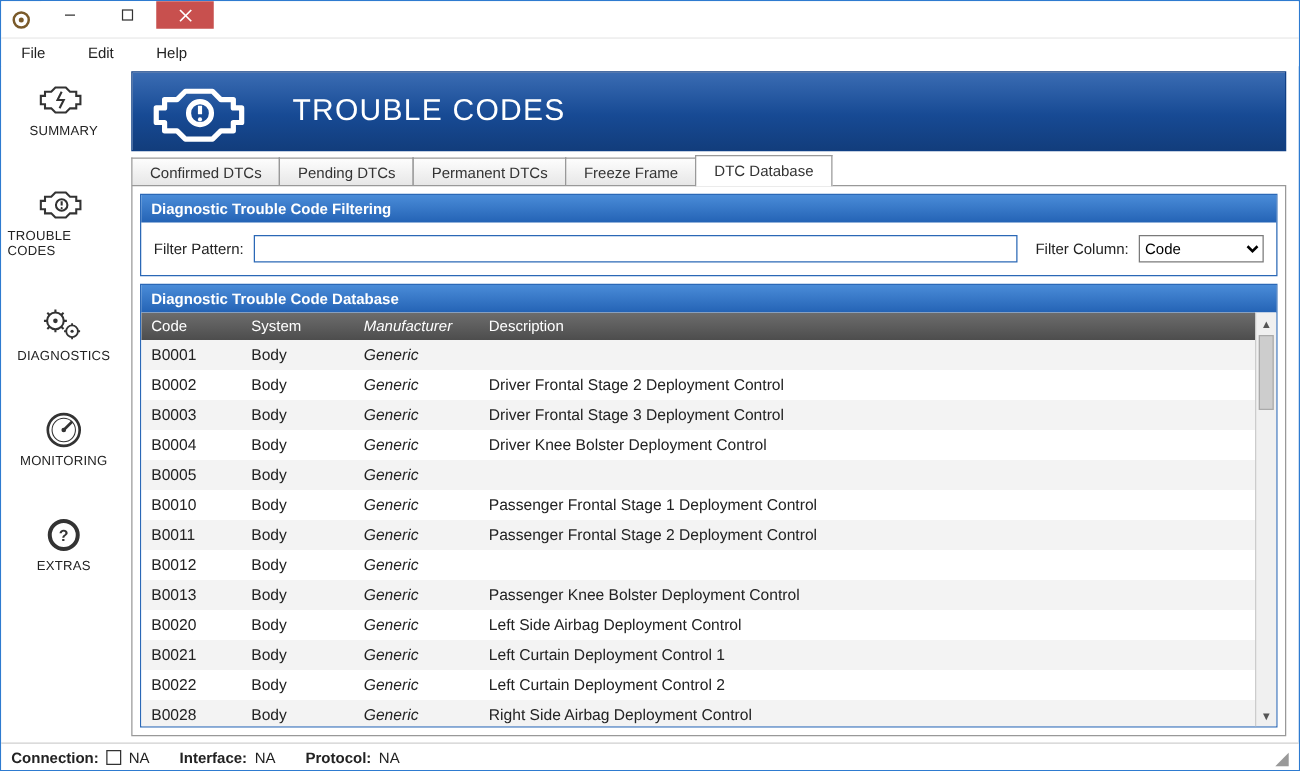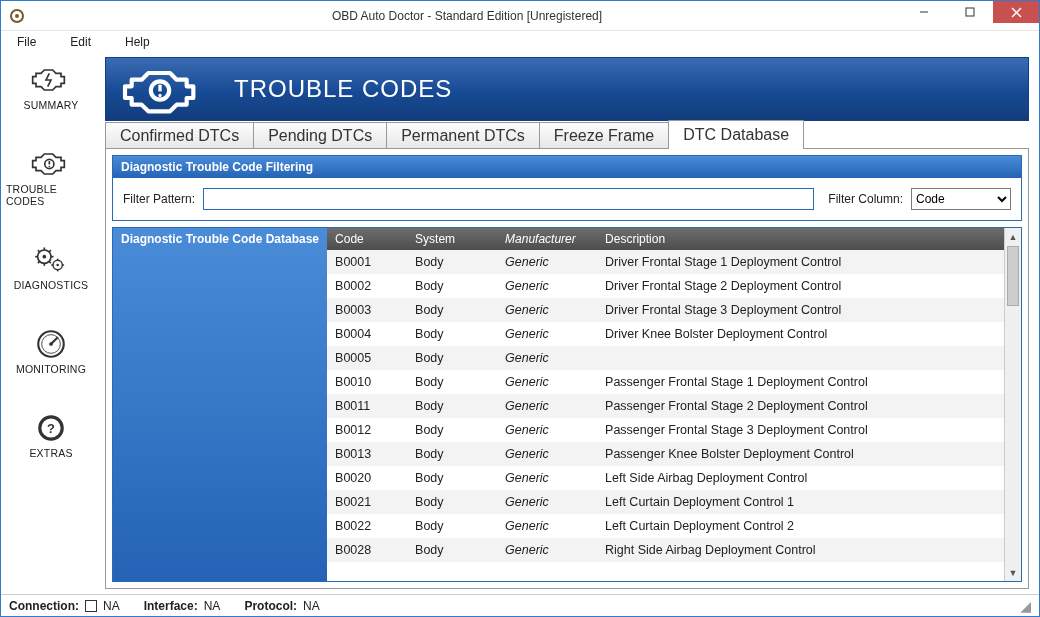--- a/index.html
+++ b/index.html
@@ -22,33 +22,33 @@
   .sidebar { width:100px; background:#fff; display:flex; flex-direction:column; align-items:center; padding-top:6px; gap:26px; border-right:0; }
   .nav-item { width:90px; display:flex; flex-direction:column; align-items:center; gap:4px; padding:6px 0; }
   .nav-item .icon { width:40px; height:30px; display:flex; align-items:center; justify-content:center; }
   .nav-item .label { font-size:10.5px; letter-spacing:0.2px; }
   
   .content { flex:1; display:flex; flex-direction:column; min-width:0; padding:4px 6px 0 0; }
   .header-banner { height:64px; background:linear-gradient(#3a6cb3,#174a94 55%,#123d7c); border:1px solid #0f3f85; display:flex; align-items:center; gap:14px; padding:0 14px; margin:0 4px 2px 4px; }
   .header-banner .banner-title { color:#fff; font-size:24px; font-weight:400; letter-spacing:1px; font-family:"Segoe UI Light","Segoe UI",sans-serif; }
   
   .tabstrip { display:flex; align-items:flex-end; gap:0; height:26px; margin:0 4px; }
-  .tab { border:1px solid #999; border-bottom:none; padding:4px 14px; font-size:16px; background:linear-gradient(#fdfdfd,#e6e6e6); position:relative; margin-right:-1px; color:#333; }
+  .tab { border:1px solid #999; border-bottom:none; padding:4px 14px; font-size:12px; background:linear-gradient(#fdfdfd,#e6e6e6); position:relative; margin-right:-1px; color:#333; }
   .tab.active { background:#fff; z-index:2; padding-top:5px; padding-bottom:5px; }
   .tab-body { border:1px solid #999; margin:0 4px 4px 4px; flex:1; display:flex; flex-direction:column; min-height:0; padding:0; background:#fff; position:relative; top:-1px; }
   
   .panel { margin:6px; border:1px solid #2b68b6; }
   .panel .panel-hd { background:linear-gradient(#4a8cd8,#2463b5); color:#fff; font-weight:bold; font-size:12px; padding:4px 8px; }
   .panel .panel-body { padding:10px; display:flex; align-items:center; gap:8px; }
   .filter-input { flex:1; height:22px; border:1px solid #2b68b6; padding:2px 6px; font-size:12px; }
   .fc-label { margin-left:6px; }
   .select-wrap { display:flex; align-items:center; }
   select { height:22px; border:1px solid #7a7a7a; font-size:12px; width:100px; background:#fff;}
   
-  .db-panel { margin:0 6px 6px 6px; border:1px solid #2b68b6; flex:1; display:flex; flex-direction:row; min-height:0; }
+  .db-panel { margin:0 6px 6px 6px; border:1px solid #2b68b6; flex:1; display:flex; flex-direction:column; min-height:0; }
   .db-panel .panel-hd { background:linear-gradient(#4a8cd8,#2463b5); color:#fff; font-weight:bold; font-size:12px; padding:4px 8px; }
   .grid-wrap { flex:1; display:flex; min-height:0; }
   .grid { flex:1; overflow:hidden; }
   .ghdr { display:flex; background:linear-gradient(#6d6d6d,#4d4d4d); color:#fff; font-size:12px; height:22px; align-items:center; }
   .ghdr .gc { padding:0 8px; }
   .grow { display:flex; height:24px; align-items:center; font-size:12.5px; }
   .grow:nth-child(even) { background:#fff; }
   .grow:nth-child(odd) { background:#f3f3f3; }
   .gc.code { width:80px; }
   .gc.sys { width:90px; }
@@ -72,21 +72,20 @@
 
 <div class="window">
 
   <div class="titlebar">
     <span class="app-icon">
       <svg viewBox="0 0 16 16" width="16" height="16">
           <circle cx="8" cy="8" r="6" fill="none" stroke="#7a5a2a" stroke-width="2"></circle>
           <circle cx="8" cy="8" r="2" fill="#7a5a2a"></circle>
         </svg>
     </span>
-    <div class="title">OBD Auto Doctor - Standard Edition [Unregistered]</div>
     <div class="winbtns">
       <div class="winbtn">
           <svg width="10" height="10">
             <line x1="1" y1="5" x2="9" y2="5" stroke="#333" stroke-width="1"></line>
           </svg>
         </div>
       <div class="winbtn">
           <svg width="10" height="10">
             <rect x="1" y="1" width="8" height="8" fill="none" stroke="#333" stroke-width="1"></rect>
           </svg>
@@ -226,21 +225,20 @@
                 <div class="gc code">Code</div>
                 <div class="gc sys">System</div>
                 <div class="gc man">Manufacturer</div>
                 <div class="gc desc">Description</div>
               </div>
               <div id="grid-rows">
                   <div class="grow">
                     <div class="gc code">B0001</div>
                     <div class="gc sys">Body</div>
                     <div class="gc man">Generic</div>
-                    <div class="gc desc">Driver Frontal Stage 1 Deployment Control</div>
                   </div>
                   <div class="grow">
                     <div class="gc code">B0002</div>
                     <div class="gc sys">Body</div>
                     <div class="gc man">Generic</div>
                     <div class="gc desc">Driver Frontal Stage 2 Deployment Control</div>
                   </div>
                   <div class="grow">
                     <div class="gc code">B0003</div>
                     <div class="gc sys">Body</div>
@@ -267,21 +265,20 @@
                   <div class="grow">
                     <div class="gc code">B0011</div>
                     <div class="gc sys">Body</div>
                     <div class="gc man">Generic</div>
                     <div class="gc desc">Passenger Frontal Stage 2 Deployment Control</div>
                   </div>
                   <div class="grow">
                     <div class="gc code">B0012</div>
                     <div class="gc sys">Body</div>
                     <div class="gc man">Generic</div>
-                    <div class="gc desc">Passenger Frontal Stage 3 Deployment Control</div>
                   </div>
                   <div class="grow">
                     <div class="gc code">B0013</div>
                     <div class="gc sys">Body</div>
                     <div class="gc man">Generic</div>
                     <div class="gc desc">Passenger Knee Bolster Deployment Control</div>
                   </div>
                   <div class="grow">
                     <div class="gc code">B0020</div>
                     <div class="gc sys">Body</div>

